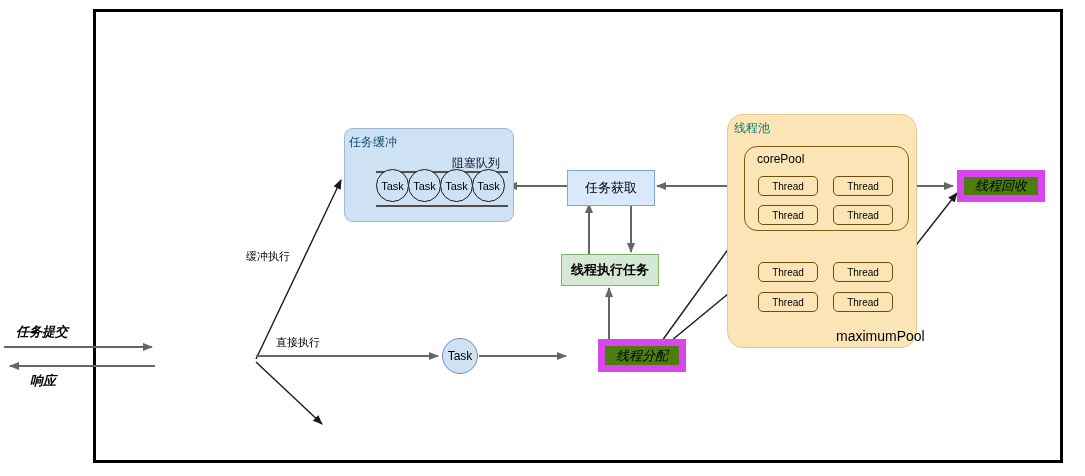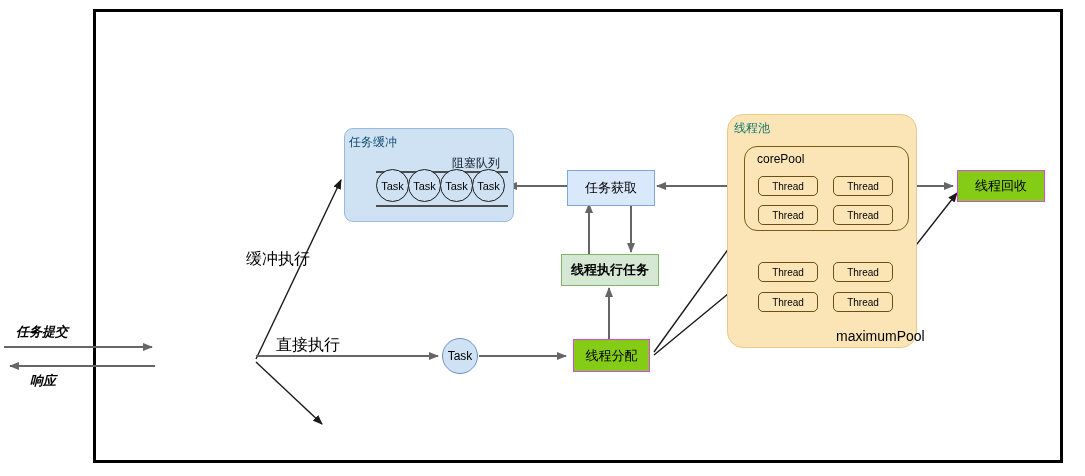--- a/index.html
+++ b/index.html
@@ -58,22 +58,23 @@
   }
   .blue-box {
     background: #dae8fc;
     border: 1px solid #7ea6e0;
   }
   .green-box {
     background: #d5e8d4;
     border: 1px solid #82b366;
   }
   .orange-box {
-    background: #84cc16;
-    border: 1px solid #d946ef;
+    background: #4d7c0f;
+    border: 7px solid #d946ef;
+    font-style: italic;
   }
   .buffer-panel {
     position: absolute;
     left: 344px;
     top: 128px;
     width: 170px;
     height: 94px;
     background: #cfe2f3;
     border: 1px solid #9bb7d9;
     border-radius: 9px;
@@ -175,21 +176,21 @@
     border-radius: 5px;
     display: flex;
     align-items: center;
     justify-content: center;
     font-size: 10px;
     color: #000;
     box-sizing: border-box;
   }
   .edge-label {
     position: absolute;
-    font-size: 16px;
+    font-size: 11px;
     color: #000;
     white-space: nowrap;
   }
   .io-label {
     position: absolute;
     font-size: 13px;
     font-weight: bold;
     color: #000;
     white-space: nowrap;
     font-style: italic;
@@ -285,17 +286,17 @@
   <div class="maxpool-title">maximumPool</div>
 
 
 
   <div class="task-bubble">Task</div>
 
   <div class="node blue-box" style="left:567px; top:170px; width:88px; height:36px;">任务获取</div>
 
   <div class="node green-box" style="left:561px; top:254px; width:98px; height:32px;font-weight:bold;">线程执行任务</div>
 
-  <div class="node orange-box" style="left:573px; top:339px; width:77px; height:33px;">线程分配</div>
+  <div class="node orange-box" style="left:598px; top:339px; width:88px; height:33px;">线程分配</div>
 
   <div class="node orange-box" style="left:957px; top:170px; width:88px; height:32px;">线程回收</div>
 
 </div>
 
 </body></html>

